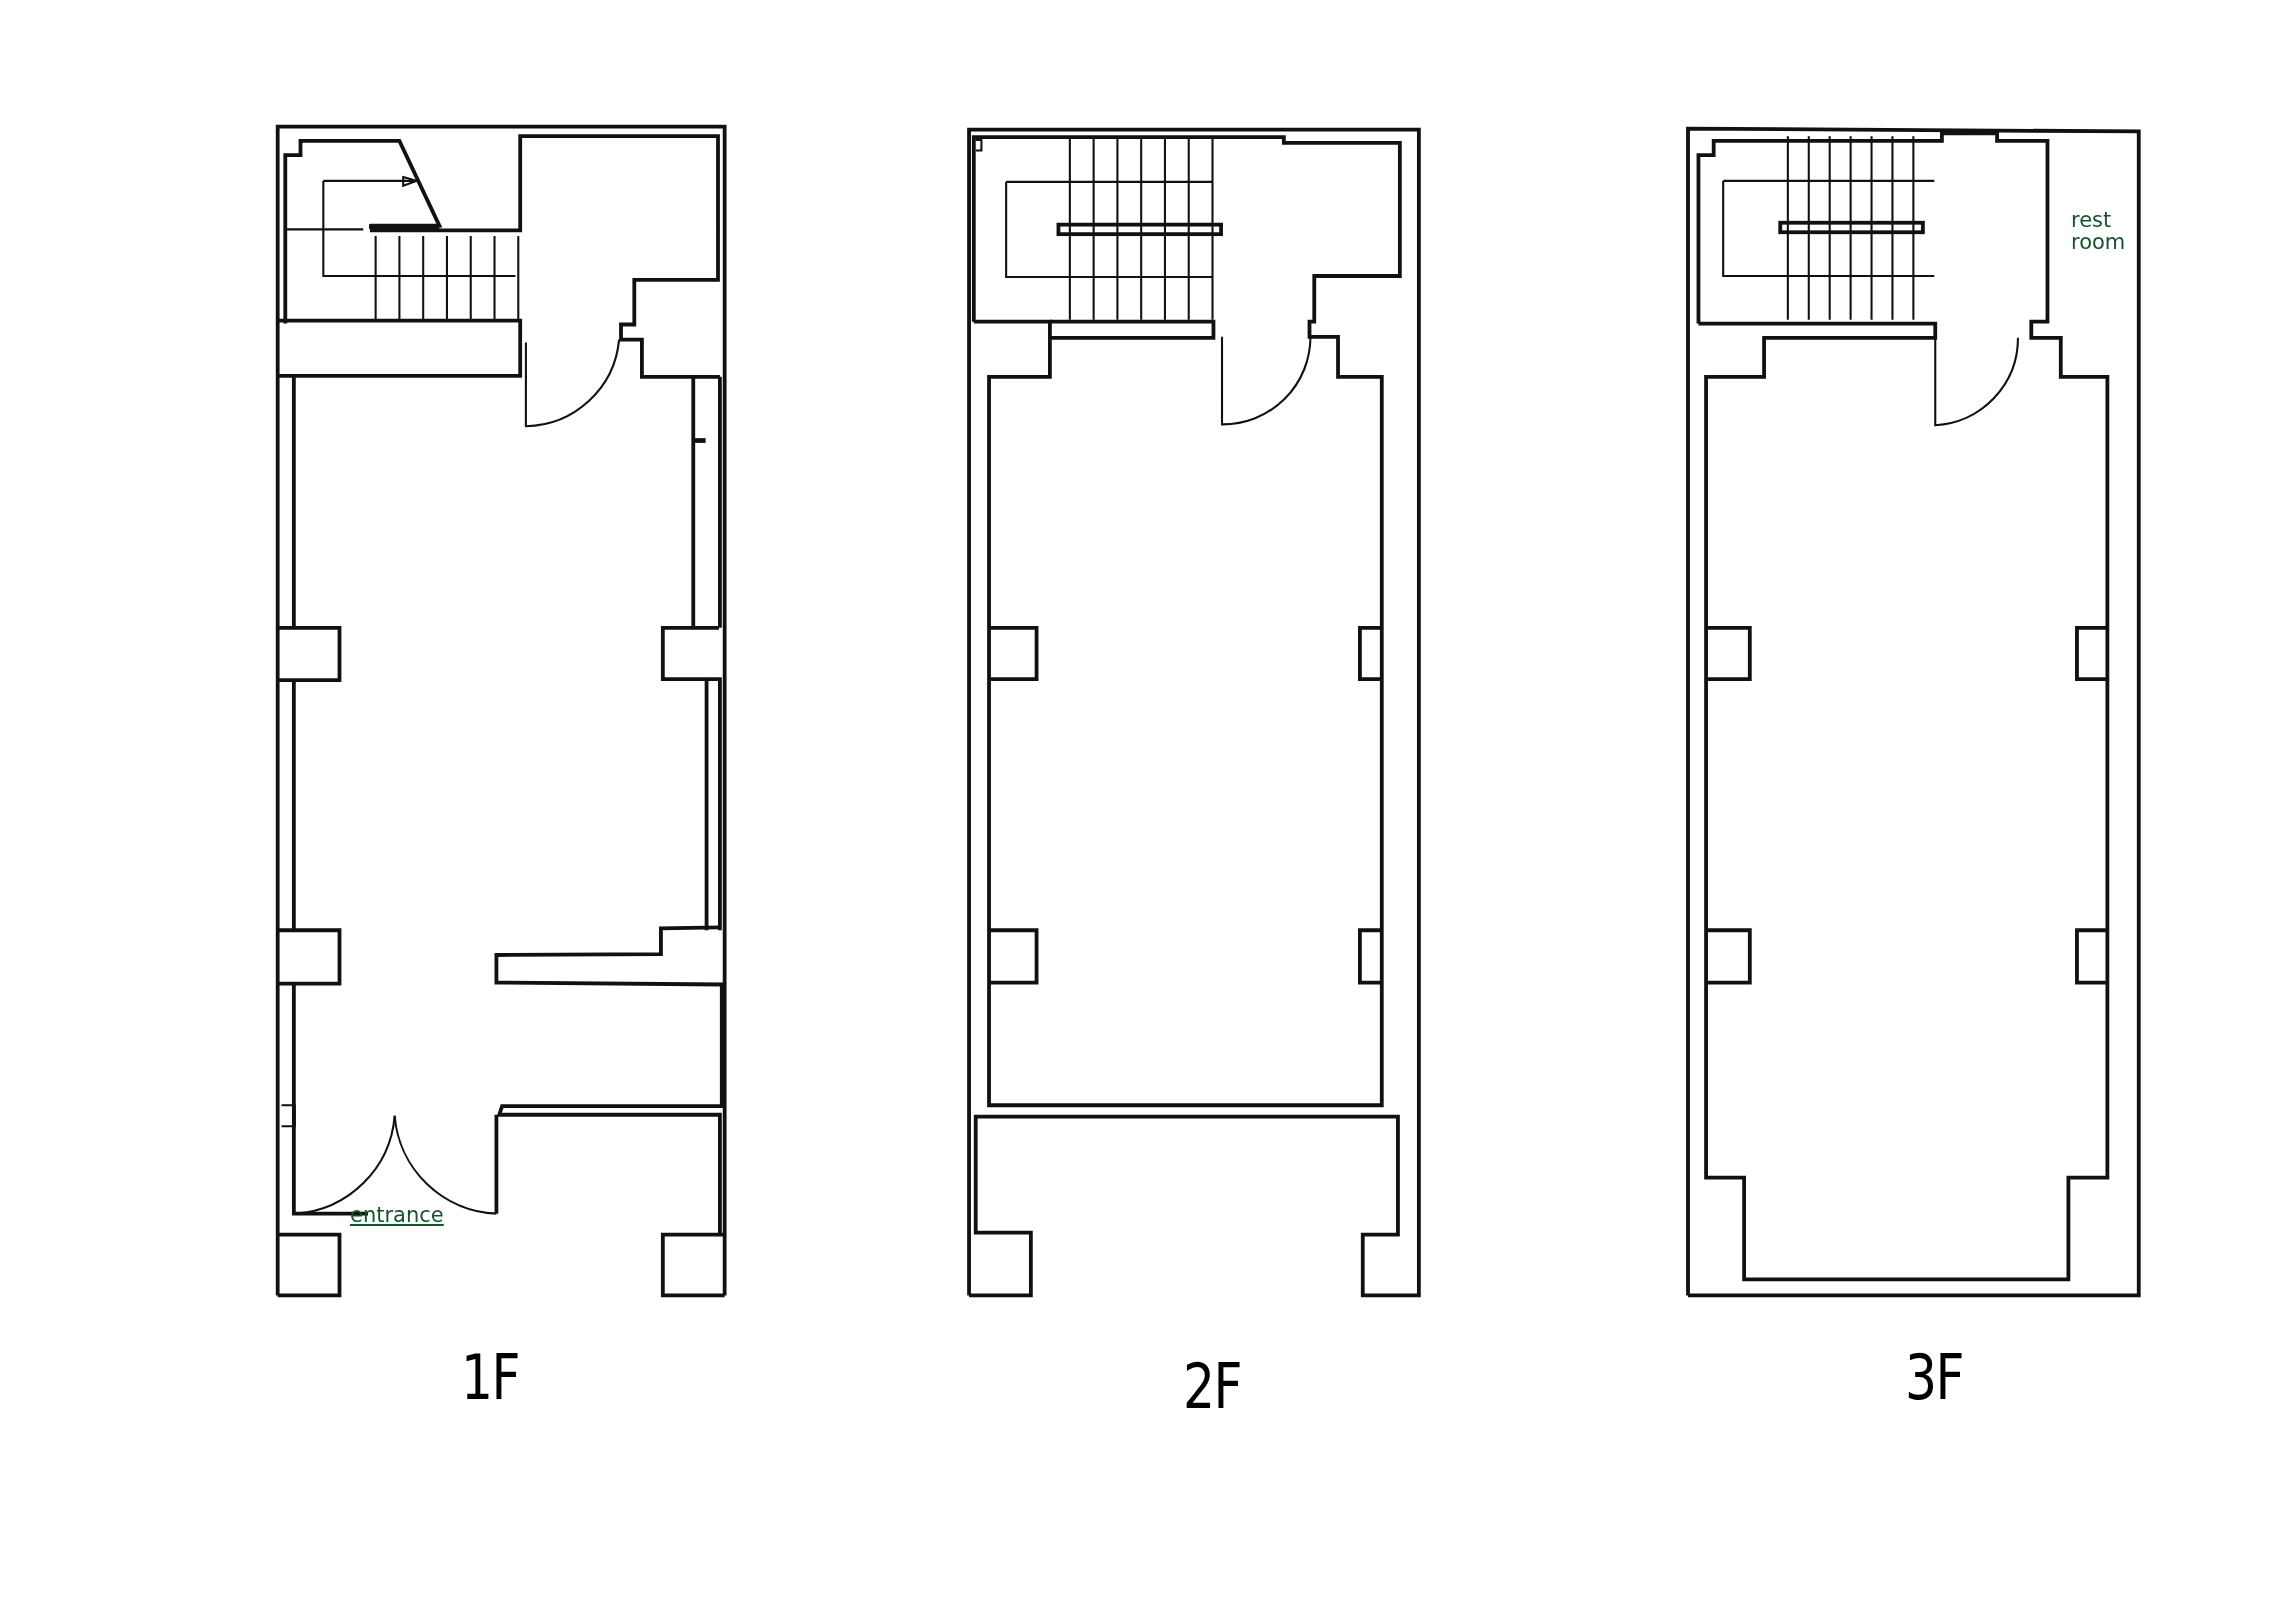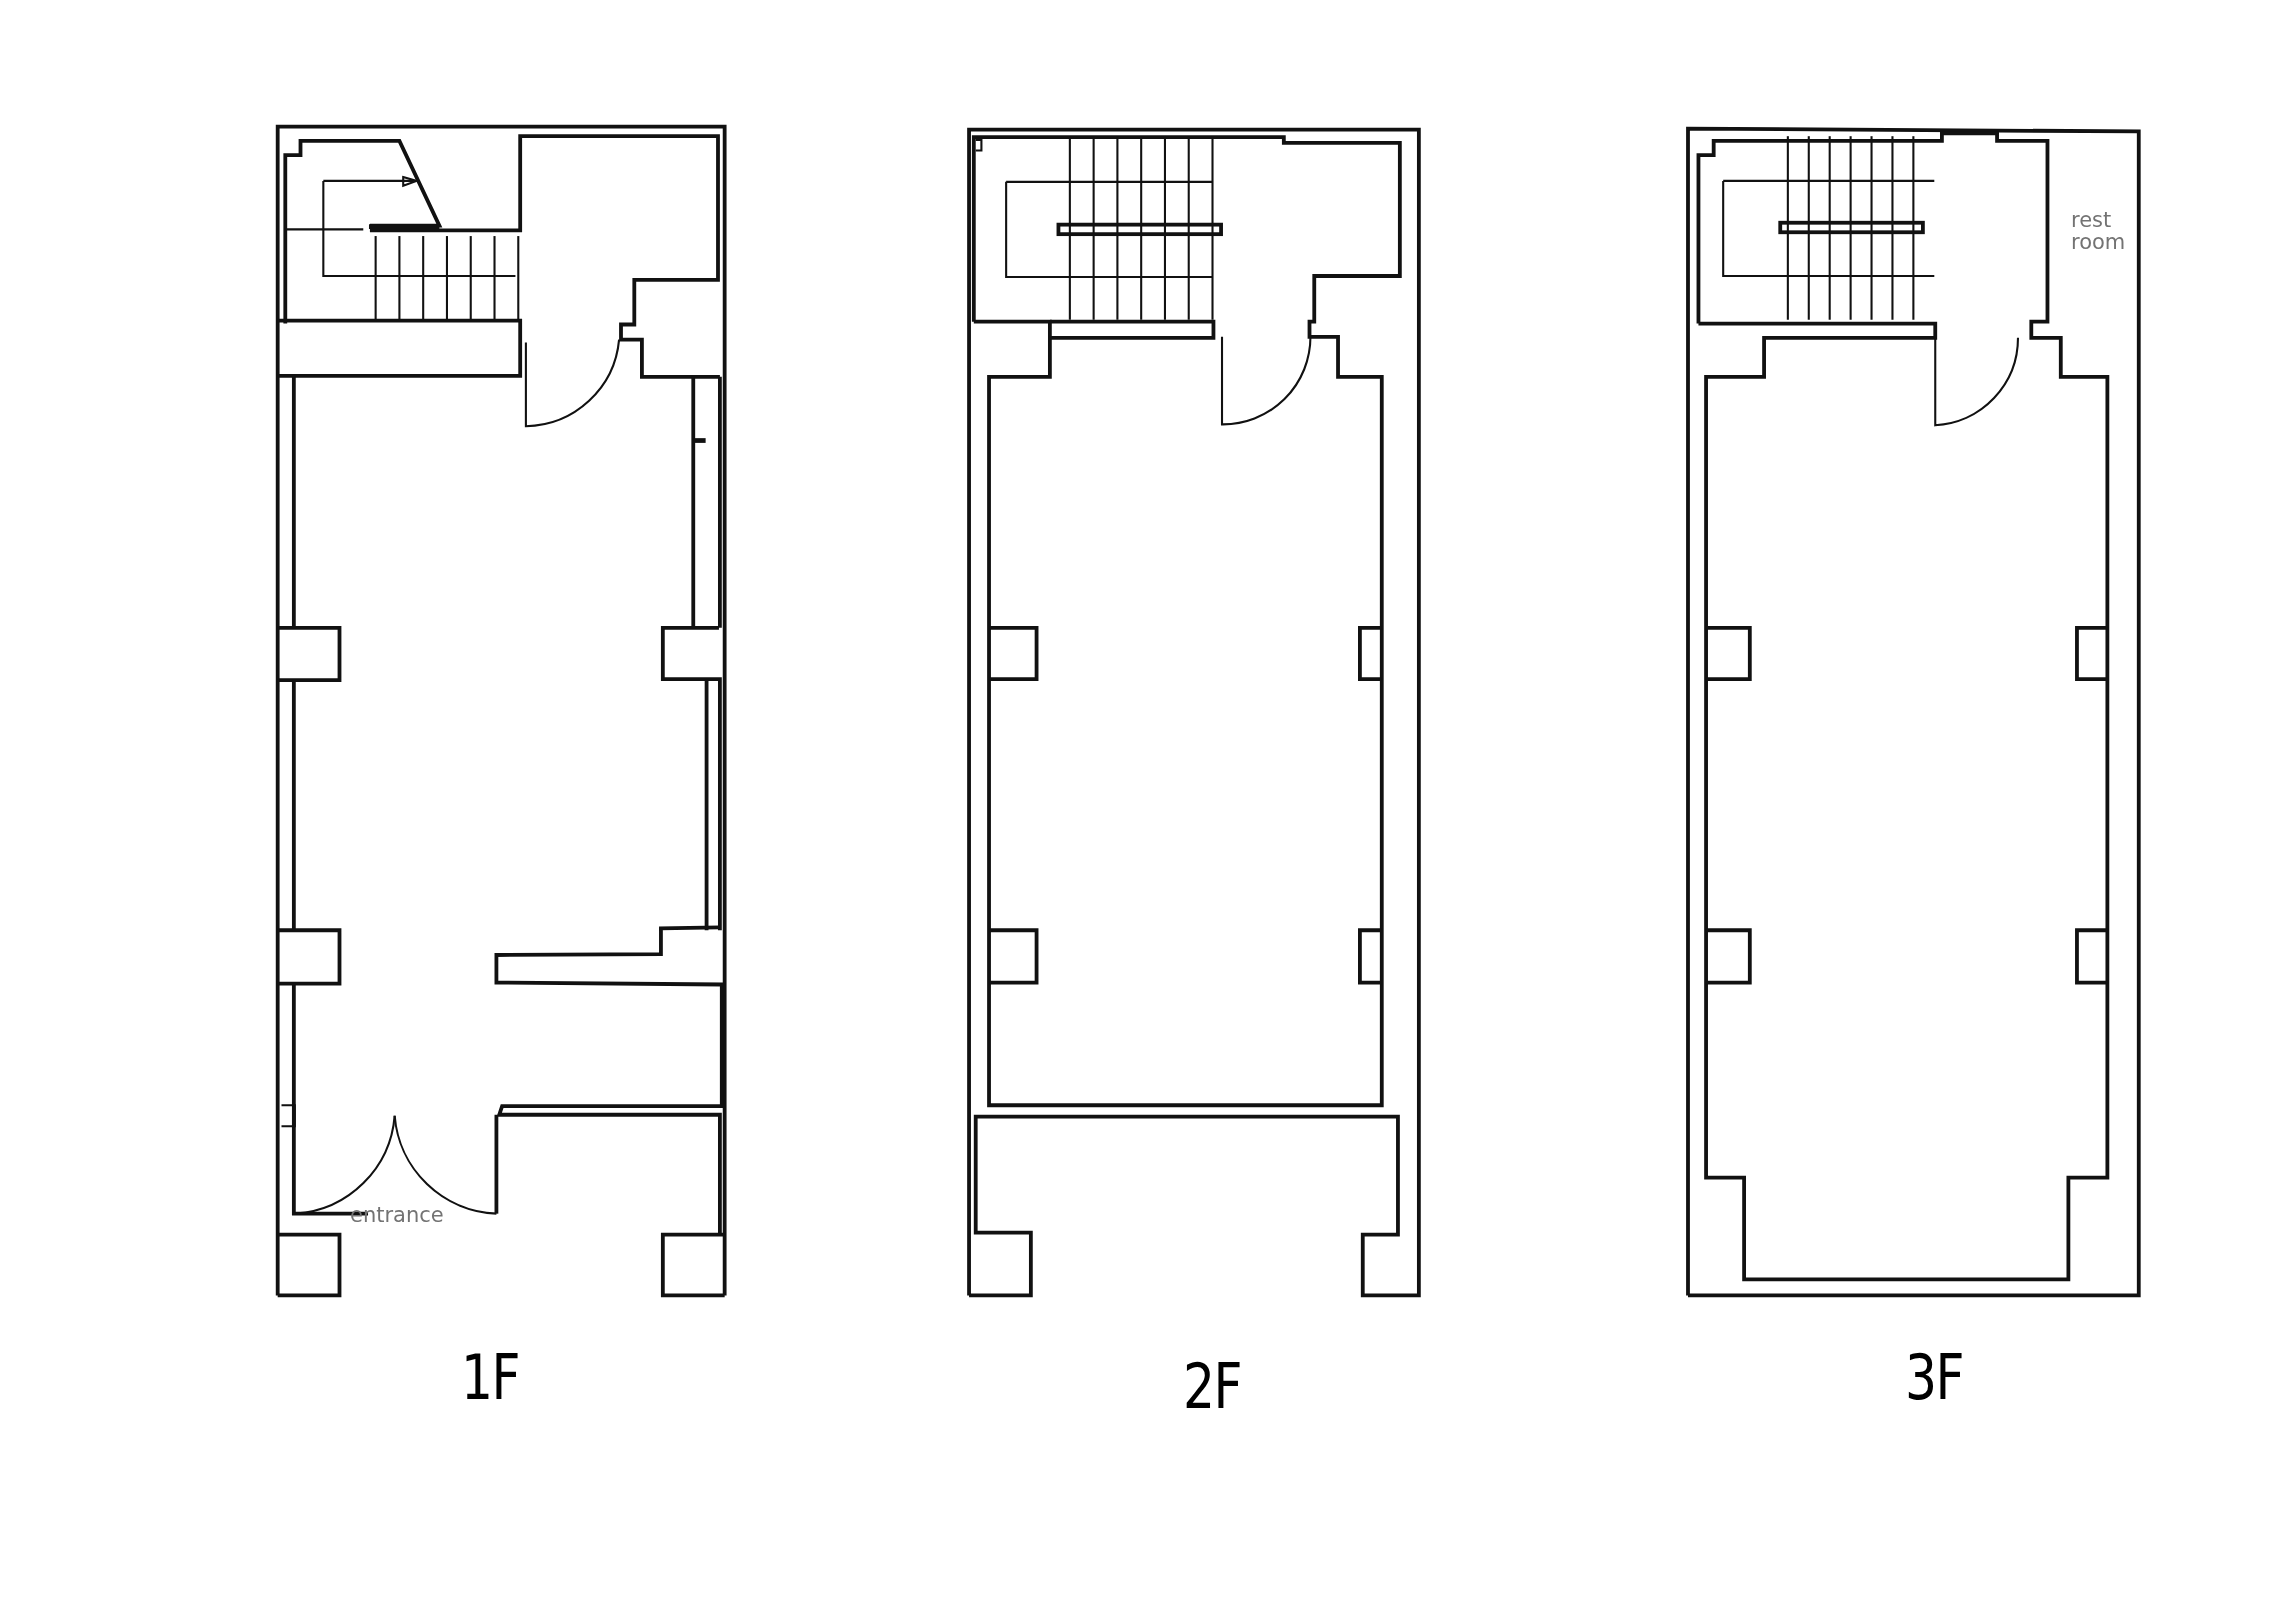--- a/index.html
+++ b/index.html
@@ -2,21 +2,21 @@
 <html style="font-size:15px"><head>
 <meta charset="utf-8">
 <style>
   html, body { margin: 0; padding: 0; background: #ffffff; }
   body { width: 2270px; height: 1619px; position: relative; overflow: hidden; font-family: "Liberation Sans", sans-serif; }
   svg.plan { position: absolute; left: 0; top: 0; }
   .w { fill: none; stroke: #111; stroke-width: 4; stroke-linejoin: miter; }
   .t { fill: none; stroke: #111; stroke-width: 2.2; }
   .h { fill: none; stroke: #111; stroke-width: 5; }
   .floor-label { position: absolute; font-family: "DejaVu Sans", sans-serif; font-size: 63px; color: #000; letter-spacing: -1.9px; transform: scaleX(0.8); transform-origin: left top; line-height: 1; }
-  .room-label { position: absolute; font-family: "DejaVu Sans", sans-serif; font-size: 21px; color: #737373; line-height: 1.05; }
+  .room-label { position: absolute; font-family: "DejaVu Sans", sans-serif; font-size: 21px; color: #14532d; line-height: 1.05; }
 </style>
 </head>
 <body>
 
 <svg class="plan" width="2270" height="1619" viewBox="0 0 2387 1702">
 
   <g>
 
     <polyline class="w" points="292,1362 292,133 762,133 762,1362"></polyline>
 
@@ -115,21 +115,21 @@
 
     <polyline class="w" points="1794,660 1840,660 1840,714 1794,714"></polyline>
     <polyline class="w" points="1794,978 1840,978 1840,1033 1794,1033"></polyline>
     <polyline class="w" points="2216,660 2184,660 2184,714 2216,714"></polyline>
     <polyline class="w" points="2216,978 2184,978 2184,1033 2216,1033"></polyline>
 
     <path class="t" d="M2035,355 L2035,447 A92,92 0 0 0 2122,355"></path>
   </g>
 </svg>
 
-<div class="room-label" style="left:350px; top:1204px;">entrance</div>
+<div class="room-label" style="left:350px; top:1204px;text-decoration:underline;">entrance</div>
 
 <div class="room-label" style="left:2071px; top:209px;">
   <div>rest</div>
   <div>room</div>
 </div>
 
 <div class="floor-label" style="left:461px; top:1346px;">1F</div>
 <div class="floor-label" style="left:1183px; top:1355px;">2F</div>
 <div class="floor-label" style="left:1905px; top:1346px;">3F</div>
 

